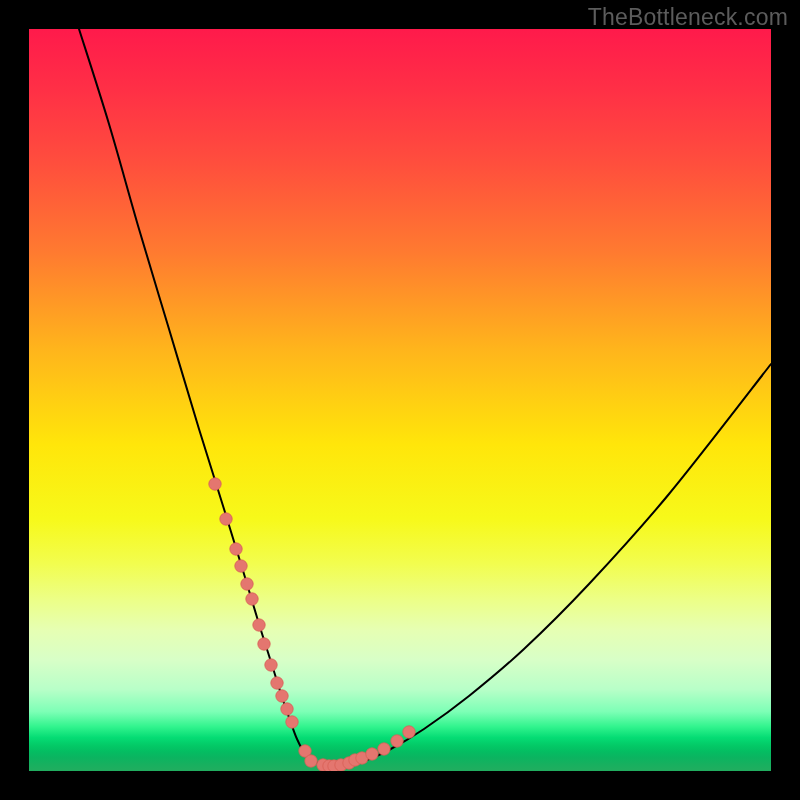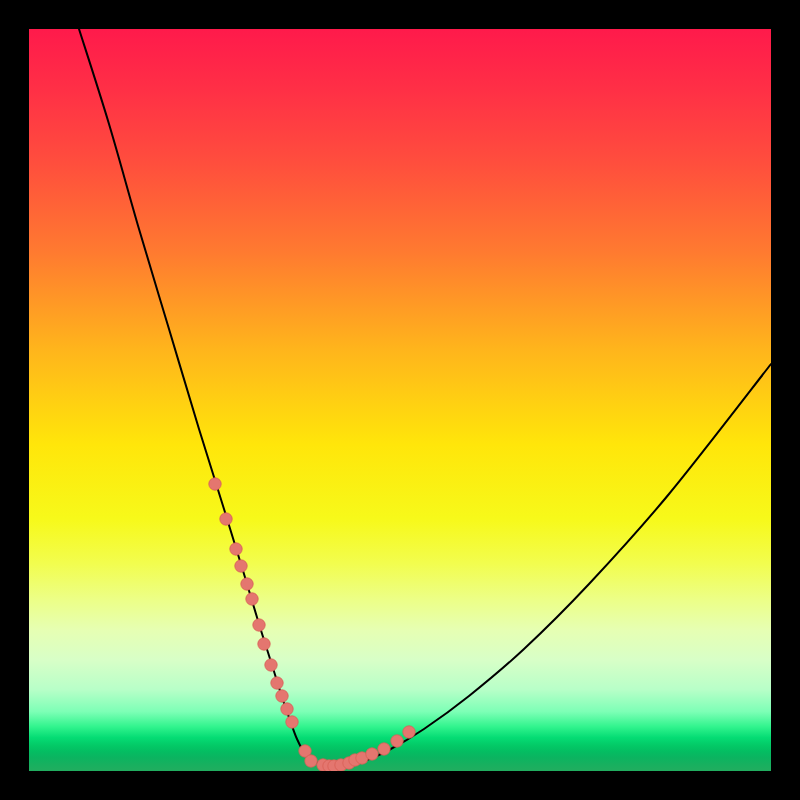--- a/index.html
+++ b/index.html
@@ -63,20 +63,21 @@
     font-size: 23px;
     font-weight: 400;
     letter-spacing: 0.2px;
     user-select: none;
   }
 </style>
 </head>
 <body>
 
 <div class="stage">
+  <div class="watermark">TheBottleneck.com</div>
   <div class="plot">
     <svg class="curves" viewBox="0 0 742 742" preserveAspectRatio="none">
       <path id="curve-path" fill="none" stroke-width="2" stroke-linecap="round" stroke-linejoin="round" d="M 50 0 C 55.00 15.83, 70.00 61.67, 80 95 C 90.00 128.33, 100.00 165.83, 110 200 C 120.00 234.17, 130.00 266.67, 140 300 C 150.00 333.33, 160.83 370.00, 170 400 C 179.17 430.00, 187.50 455.83, 195 480 C 202.50 504.17, 209.17 525.83, 215 545 C 220.83 564.17, 225.33 579.83, 230 595 C 234.67 610.17, 239.17 623.83, 243 636 C 246.83 648.17, 249.83 658.33, 253 668 C 256.17 677.67, 259.50 687.00, 262 694 C 264.50 701.00, 265.83 705.17, 268 710 C 270.17 714.83, 272.50 719.50, 275 723 C 277.50 726.50, 280.17 729.00, 283 731 C 285.83 733.00, 288.67 733.83, 292 735 C 295.33 736.17, 298.83 737.67, 303 738 C 307.17 738.33, 311.67 738.00, 317 737 C 322.33 736.00, 327.83 734.67, 335 732 C 342.17 729.33, 350.00 726.33, 360 721 C 370.00 715.67, 381.67 709.00, 395 700 C 408.33 691.00, 423.33 680.33, 440 667 C 456.67 653.67, 475.00 638.67, 495 620 C 515.00 601.33, 535.83 580.83, 560 555 C 584.17 529.17, 609.67 501.67, 640 465 C 670.33 428.33, 725.00 356.67, 742 335" stroke="#000000"></path>
       <g id="dots-group">
           <circle cx="186" cy="455" r="6.2" fill="#e4766f" stroke="#d85f56" stroke-width="0.8"></circle>
           <circle cx="197" cy="490" r="6.2" fill="#e4766f" stroke="#d85f56" stroke-width="0.8"></circle>
           <circle cx="207" cy="520" r="6.2" fill="#e4766f" stroke="#d85f56" stroke-width="0.8"></circle>
           <circle cx="212" cy="537" r="6.2" fill="#e4766f" stroke="#d85f56" stroke-width="0.8"></circle>
           <circle cx="218" cy="555" r="6.2" fill="#e4766f" stroke="#d85f56" stroke-width="0.8"></circle>
           <circle cx="223" cy="570" r="6.2" fill="#e4766f" stroke="#d85f56" stroke-width="0.8"></circle>

